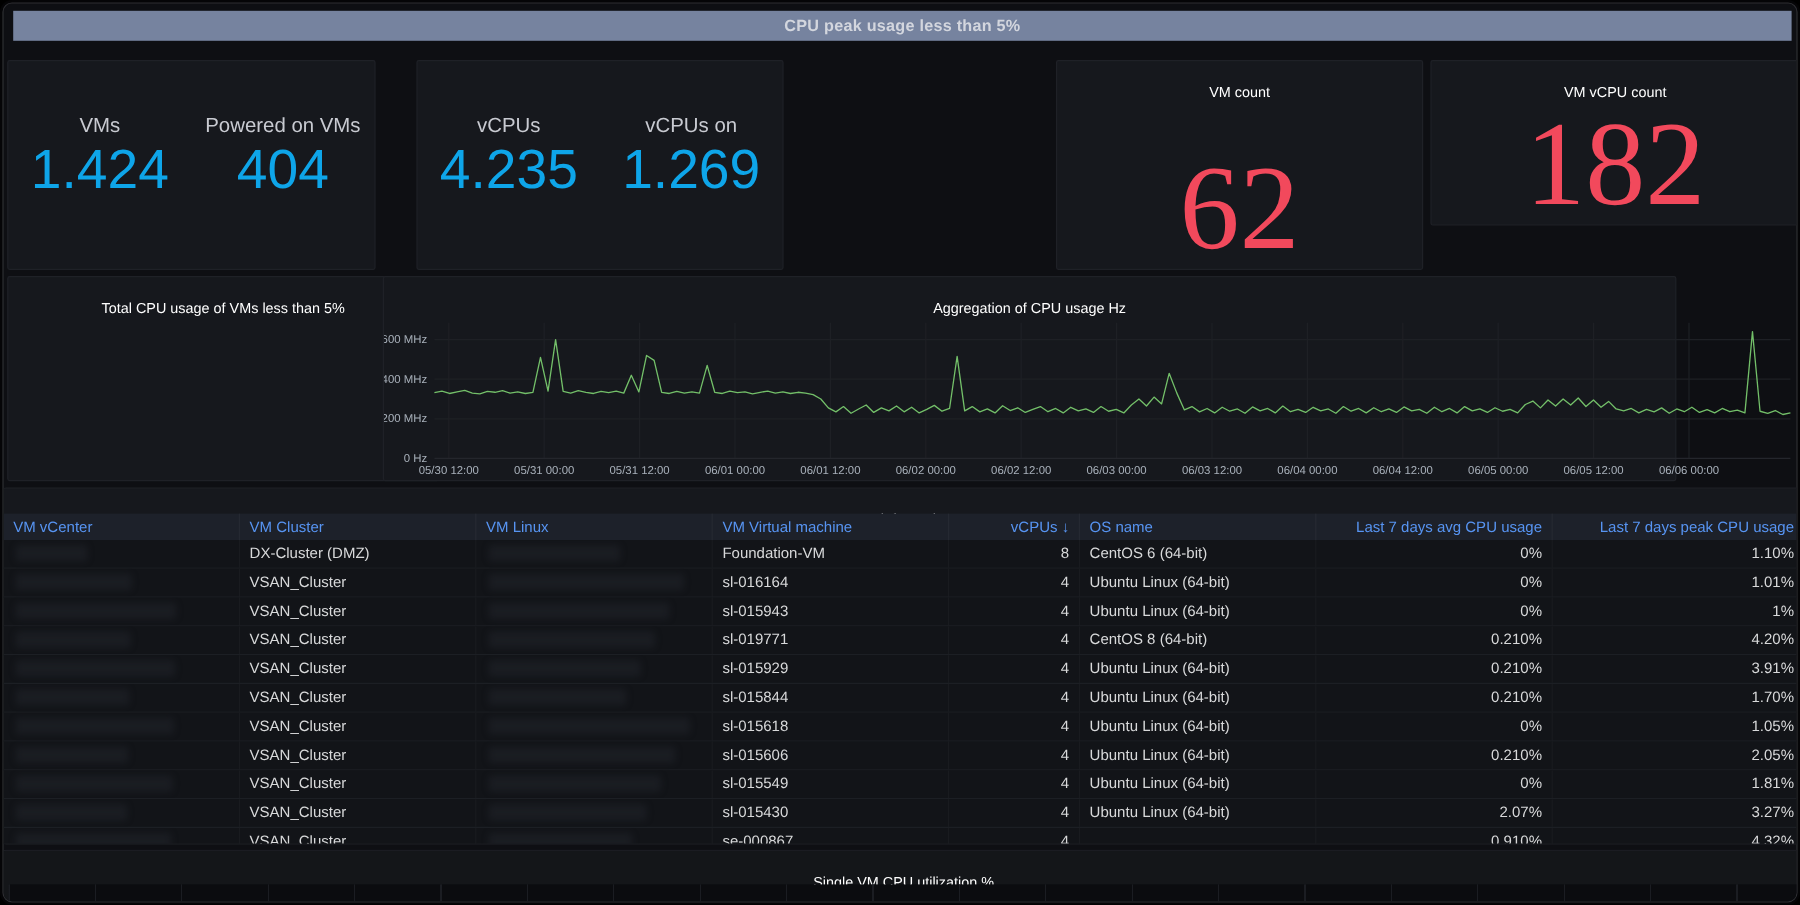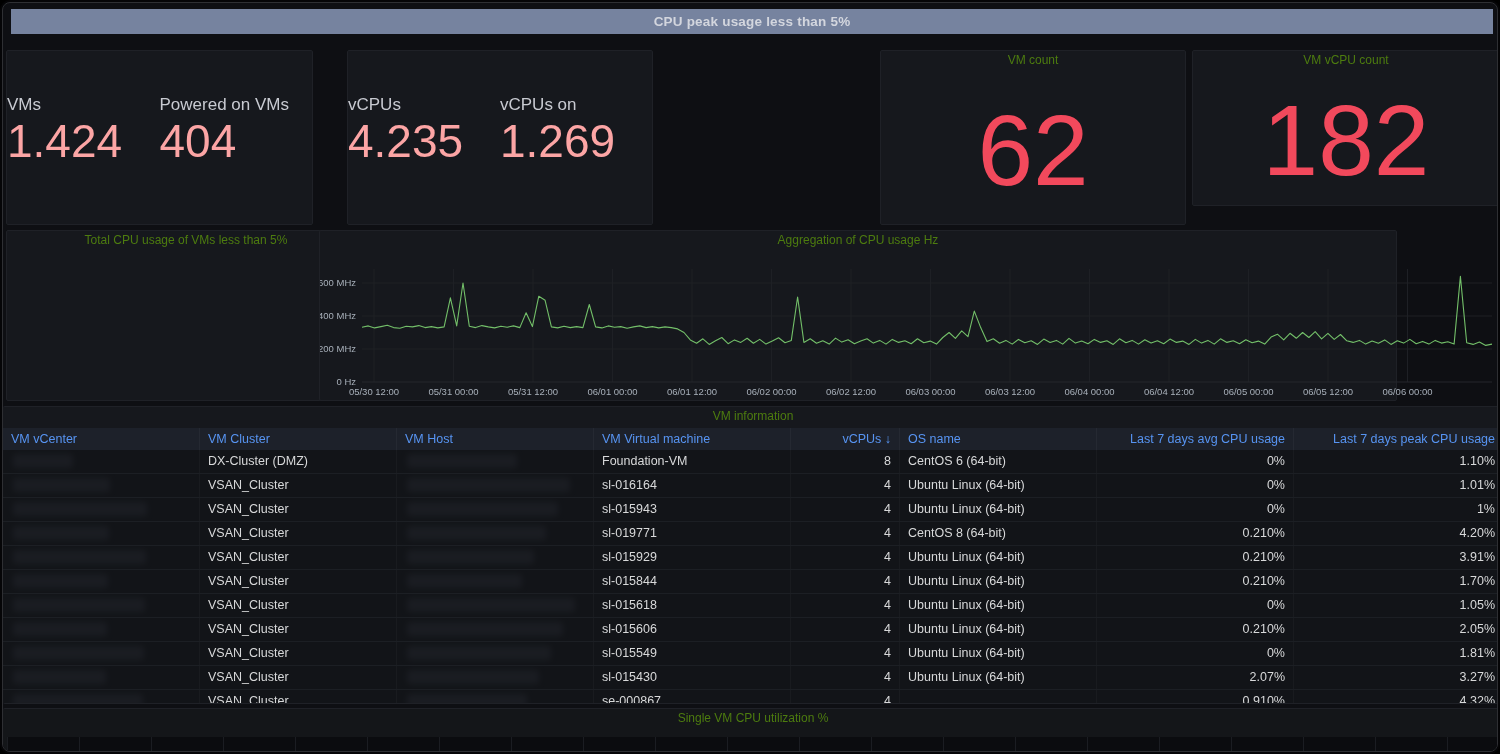--- a/index.html
+++ b/index.html
@@ -5,30 +5,30 @@
   html,body{margin:0;padding:0;background:#000;}
   .frame{position:relative;width:1500px;height:754px;background:#050507;overflow:hidden;border-radius:10px;font-family:"Liberation Sans",sans-serif;}
   .screen{position:absolute;inset:2px;background:#0e0f13;border-radius:8px;border:1px solid #2e2f33;overflow:hidden;}
 
   
   .rowbar{position:absolute;left:8px;top:6px;width:1482px;height:25px;background:#76839f;display:flex;align-items:center;justify-content:center;}
   .rowbar span{font-size:13.5px;font-weight:bold;color:#d3d6de;letter-spacing:.2px;}
 
   
   .panel{position:absolute;background:#16181d;border:1px solid #1f2127;border-radius:2px;box-sizing:border-box;}
-  .ptitle{position:absolute;top:2px;left:0;right:0;text-align:center;font-size:12px;font-weight:500;color:#4d7c0f;white-space:nowrap;}
+  .ptitle{position:absolute;top:19px;left:0;right:0;text-align:center;font-size:12px;font-weight:500;color:#ffffff;white-space:nowrap;}
 
   
   .dualstat{display:flex;align-items:center;justify-content:center;gap:0;}
-  .stat{flex:1;display:flex;flex-direction:column;align-items:flex-start;justify-content:center;padding-bottom:14px;}
+  .stat{flex:1;display:flex;flex-direction:column;align-items:center;justify-content:center;padding-bottom:14px;}
   .stat .lbl{font-size:17px;color:#c8cad1;margin-bottom:2px;}
-  .stat .val{font-size:46px;font-weight:500;color:#fca5a5;line-height:1.05;}
-
-  
-  .redstat{position:absolute;top:24px;left:0;right:0;bottom:0;display:flex;align-items:center;justify-content:center;}
+  .stat .val{font-size:46px;font-weight:500;color:#0ea5e9;line-height:1.05;}
+
+  
+  .redstat{position:absolute;top:24px;left:0;right:0;bottom:0;display:flex;align-items:flex-end;justify-content:center;font-family:Liberation Serif, serif;}
   .redstat .val{font-size:100px;font-weight:500;color:#f2495c;line-height:1;}
 
   
   .ghzstat{position:absolute;top:20px;left:0;right:0;bottom:0;display:flex;align-items:baseline;justify-content:center;padding-bottom:0;}
   .ghzstat .big{font-size:66px;font-weight:500;color:#dcddea;line-height:160px;}
   .ghzstat .unit{font-size:36px;font-weight:500;color:#dcddea;margin-left:12px;}
 
   
   #ts-svg{position:absolute;inset:0;}
   #ts-svg .grid{stroke:#1e2025;stroke-width:1;}
@@ -86,21 +86,21 @@
       </div>
     </div>
 
     <div class="panel" style="left:877px;top:47px;width:306px;height:175px;">
       <div class="ptitle">VM count</div>
       <div class="redstat">
         <span class="val">62</span>
       </div>
     </div>
 
-    <div class="panel" style="left:1189px;top:47px;width:308px;height:156px;">
+    <div class="panel" style="left:1189px;top:47px;width:308px;height:138px;">
       <div class="ptitle">VM vCPU count</div>
       <div class="redstat">
         <span class="val">182</span>
       </div>
     </div>
 
     <div class="panel" style="left:3px;top:227px;width:360px;height:171px;">
       <div class="ptitle">Total CPU usage of VMs less than 5%</div>
     </div>
 
@@ -145,21 +145,21 @@
           <text class="yt" x="36" y="55.0">600 MHz</text>
           <polyline points="42.0,96.2 48.3,94.9 54.6,96.9 60.9,95.6 67.3,94.3 73.6,96.6 79.9,97.2 86.2,95.2 92.5,95.9 98.8,94.6 105.1,96.6 111.4,95.6 117.8,96.9 124.1,95.9 130.4,66.9 136.7,94.9 143.0,52.0 149.3,95.2 155.6,96.6 161.9,94.6 168.3,95.9 174.6,96.9 180.9,95.2 187.2,96.2 193.5,94.9 199.8,96.6 206.1,81.7 212.4,95.6 218.8,65.2 225.1,69.3 231.4,95.9 237.7,96.9 244.0,95.2 250.3,96.6 256.6,95.6 262.9,96.6 269.3,73.5 275.6,95.9 281.9,96.9 288.2,94.9 294.5,96.2 300.8,95.6 307.1,97.2 313.5,95.9 319.8,94.9 326.1,96.6 332.4,95.6 338.7,96.9 345.0,95.9 351.3,96.6 357.6,97.9 364.0,101.5 370.3,108.9 376.6,112.2 382.9,107.8 389.2,113.4 395.5,109.8 401.8,106.5 408.1,112.7 414.5,108.9 420.8,111.4 427.1,107.3 433.4,112.2 439.7,108.4 446.0,113.1 452.3,110.1 458.6,106.8 465.0,111.7 471.3,109.4 477.6,66.0 483.9,111.4 490.2,107.8 496.5,112.2 502.8,109.8 509.2,113.1 515.5,107.1 521.8,111.1 528.1,108.8 534.4,112.7 540.7,110.1 547.0,107.8 553.3,112.1 559.7,109.4 566.0,113.1 572.3,108.4 578.6,111.4 584.9,109.8 591.2,112.7 597.5,107.8 603.8,111.7 610.2,110.1 616.5,113.1 622.8,106.5 629.1,101.5 635.4,107.3 641.7,99.9 648.0,105.6 654.3,80.1 660.7,96.6 667.0,110.6 673.3,107.8 679.6,112.2 685.9,109.4 692.2,113.1 698.5,108.4 704.8,111.7 711.2,109.8 717.5,113.4 723.8,108.1 730.1,111.4 736.4,109.4 742.7,113.1 749.0,107.4 755.4,112.1 761.7,110.1 768.0,112.7 774.3,108.4 780.6,111.4 786.9,109.8 793.2,113.4 799.5,107.8 805.9,111.7 812.2,109.4 818.5,113.1 824.8,108.8 831.1,112.1 837.4,109.8 843.7,112.7 850.0,108.1 856.4,111.4 862.7,110.1 869.0,113.4 875.3,108.4 881.6,112.1 887.9,109.4 894.2,113.1 900.5,107.8 906.9,111.4 913.2,109.8 919.5,112.7 925.8,108.8 932.1,111.7 938.4,110.1 944.7,113.1 951.1,106.1 957.4,103.2 963.7,108.9 970.0,102.3 976.3,107.3 982.6,101.5 988.9,106.5 995.2,100.7 1001.6,107.8 1007.9,102.3 1014.2,108.4 1020.5,103.5 1026.8,109.8 1033.1,111.4 1039.4,109.4 1045.7,113.1 1052.1,110.1 1058.4,112.2 1064.7,108.9 1071.0,113.4 1077.3,109.8 1083.6,112.1 1089.9,108.4 1096.2,112.7 1102.6,110.4 1108.9,113.1 1115.2,109.4 1121.5,112.1 1127.8,110.7 1134.1,113.1 1140.4,45.4 1146.7,111.7 1153.1,113.4 1159.4,111.1 1165.7,114.4 1172.0,113.1" fill="none" stroke="#73bf69" stroke-width="1.1" stroke-linejoin="round"></polyline>
         </svg>
     </div>
 
     <div class="panel tpanel">
       <div class="ptitle">VM information</div>
       <div class="thead" id="table-head">
           <div class="thcell l">VM vCenter</div>
           <div class="thcell l">VM Cluster</div>
-          <div class="thcell l">VM Host</div>
+          <div class="thcell l">VM Linux</div>
           <div class="thcell l">VM Virtual machine</div>
           <div class="thcell r">vCPUs ↓</div>
           <div class="thcell l">OS name</div>
           <div class="thcell r">Last 7 days avg CPU usage</div>
           <div class="thcell r">Last 7 days peak CPU usage</div>
         </div>
       <div class="tbody" id="table-body">
           <div class="trow">
             <div class="tcell l">
               <span class="blob" style="width: 60px;"></span>

